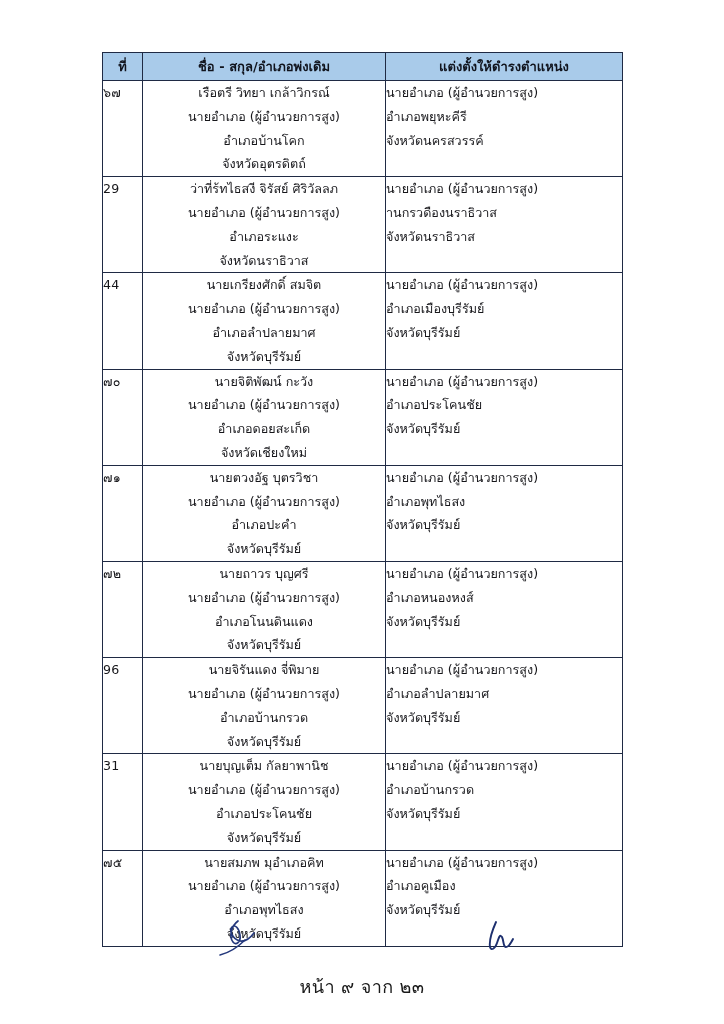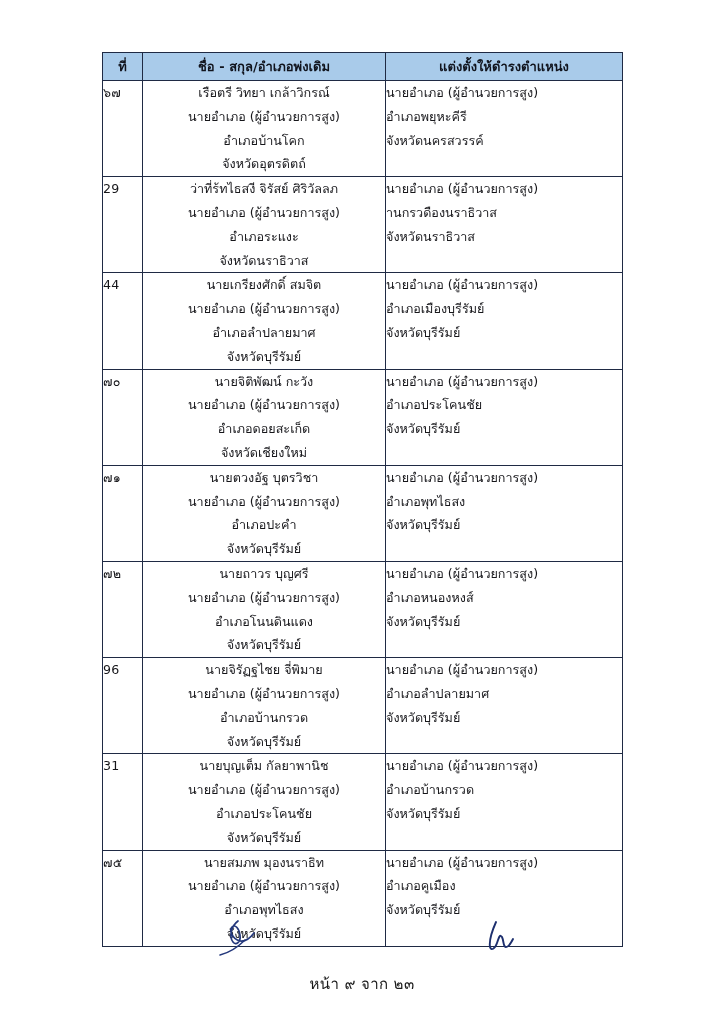--- a/index.html
+++ b/index.html
@@ -79,21 +79,21 @@
   }
   .line.blank { height: 23.8px; }
 
   
   #page-footer {
     position: absolute;
     left: 0;
     top: 972px;
     width: 724px;
     text-align: center;
-    font-size: 15px;
+    font-size: 18px;
     color: #1a1a1a;
     letter-spacing: 0.4px;
   }
 
   
   .signature {
     position: absolute;
     pointer-events: none;
   }
   #signature-left  { left: 218px; top: 915px; }
@@ -204,21 +204,21 @@
           <td class="cell-appt">
             <span class="line">นายอำเภอ (ผู้อำนวยการสูง)</span>
             <span class="line">อำเภอหนองหงส์</span>
             <span class="line">จังหวัดบุรีรัมย์</span>
             <span class="line blank"></span>
           </td>
         </tr>
         <tr>
           <td class="cell-no">96</td>
           <td class="cell-name">
-            <span class="line">นายจิรัฏฐไชย จี่พิมาย</span>
+            <span class="line">นายจิรันแดง จี่พิมาย</span>
             <span class="line">นายอำเภอ (ผู้อำนวยการสูง)</span>
             <span class="line">อำเภอบ้านกรวด</span>
             <span class="line">จังหวัดบุรีรัมย์</span>
           </td>
           <td class="cell-appt">
             <span class="line">นายอำเภอ (ผู้อำนวยการสูง)</span>
             <span class="line">อำเภอลำปลายมาศ</span>
             <span class="line">จังหวัดบุรีรัมย์</span>
             <span class="line blank"></span>
           </td>
@@ -234,21 +234,21 @@
           <td class="cell-appt">
             <span class="line">นายอำเภอ (ผู้อำนวยการสูง)</span>
             <span class="line">อำเภอบ้านกรวด</span>
             <span class="line">จังหวัดบุรีรัมย์</span>
             <span class="line blank"></span>
           </td>
         </tr>
         <tr>
           <td class="cell-no">๗๕</td>
           <td class="cell-name">
-            <span class="line">นายสมภพ มุองนราธิท</span>
+            <span class="line">นายสมภพ มุอำเภอคิท</span>
             <span class="line">นายอำเภอ (ผู้อำนวยการสูง)</span>
             <span class="line">อำเภอพุทไธสง</span>
             <span class="line">จังหวัดบุรีรัมย์</span>
           </td>
           <td class="cell-appt">
             <span class="line">นายอำเภอ (ผู้อำนวยการสูง)</span>
             <span class="line">อำเภอคูเมือง</span>
             <span class="line">จังหวัดบุรีรัมย์</span>
             <span class="line blank"></span>
           </td>

